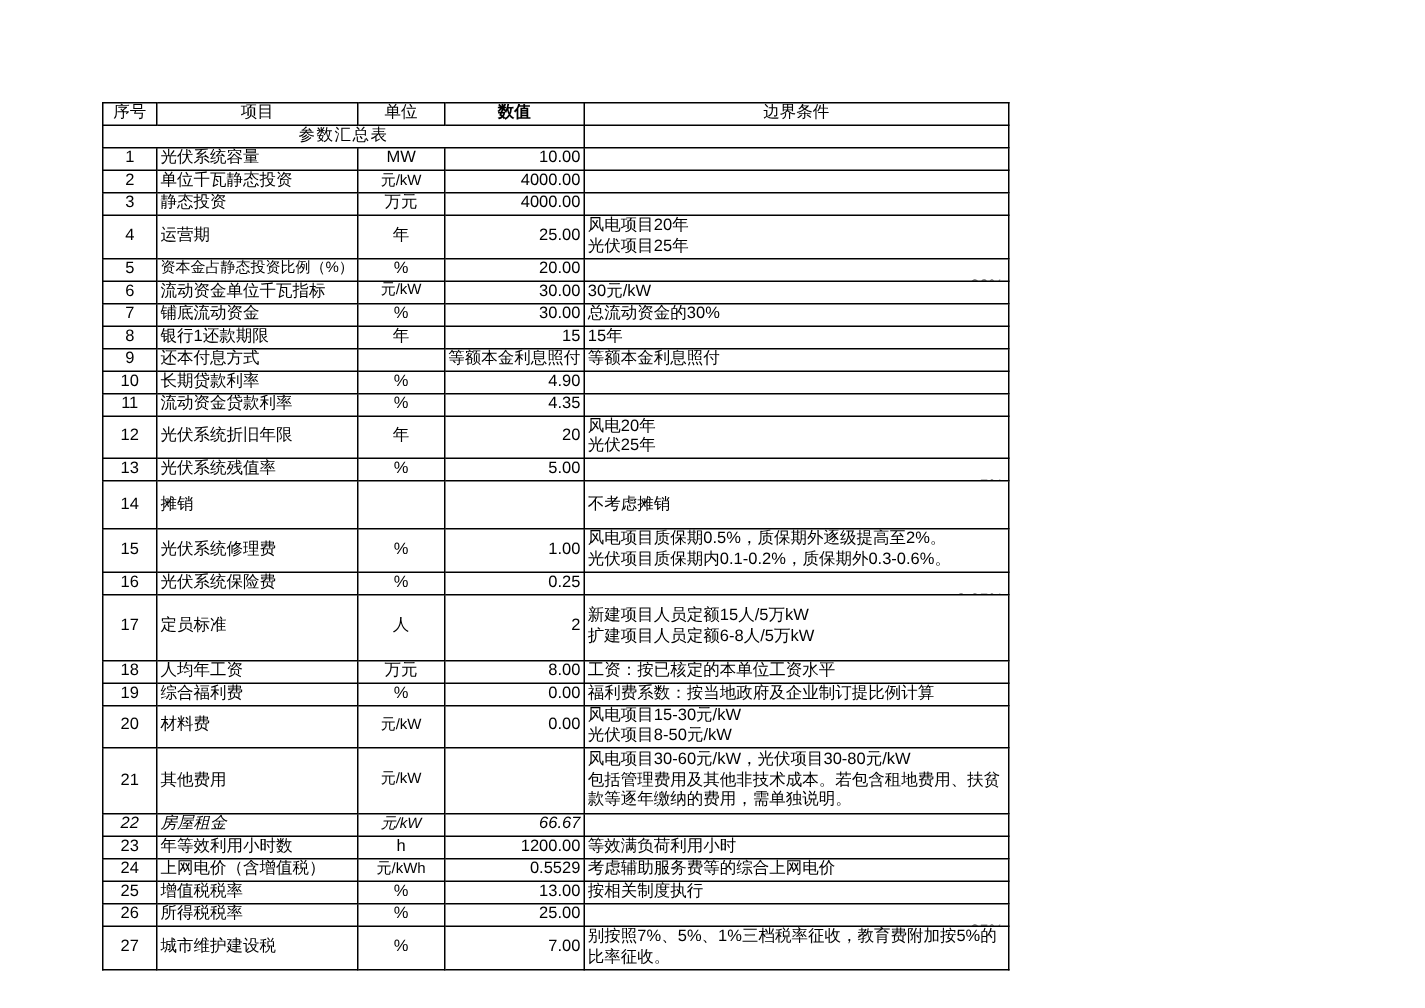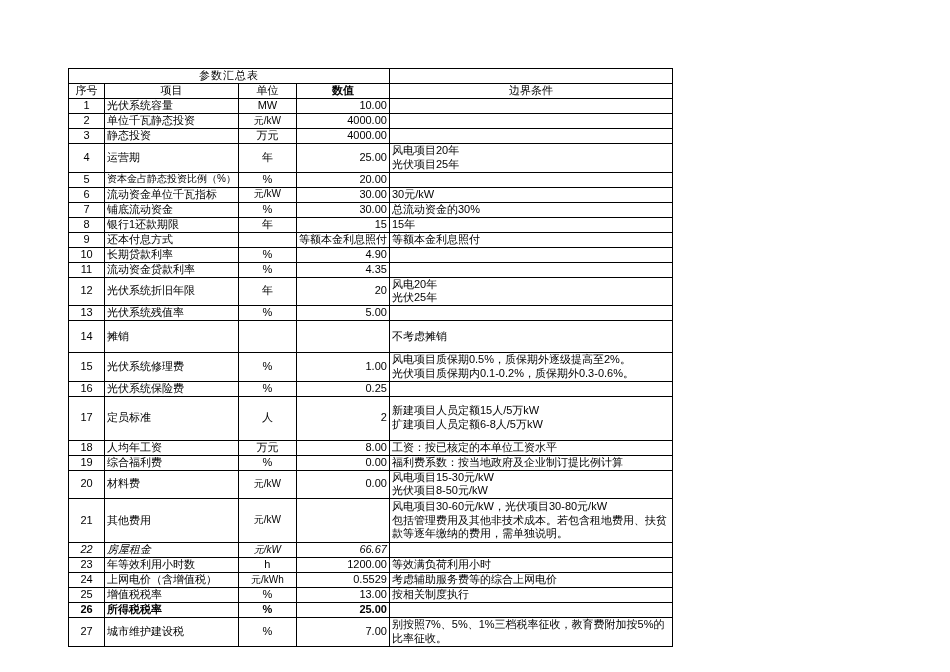--- a/index.html
+++ b/index.html
@@ -92,29 +92,29 @@
     <table class="param">
       <colgroup>
         <col class="c-no">
           <col class="c-item">
           <col class="c-unit">
           <col class="c-value">
           <col class="c-bound">
       </colgroup>
       <tbody>
         <tr>
-          <td class="title-cell" colspan="4">参数汇总表</td>
-          <td></td>
-        </tr>
-        <tr>
           <td class="hdr">序号</td>
           <td class="hdr">项目</td>
           <td class="hdr">单位</td>
           <td class="hdr-bold">数值</td>
           <td class="hdr">边界条件</td>
+        </tr>
+        <tr>
+          <td class="title-cell" colspan="4">参数汇总表</td>
+          <td></td>
         </tr>
       <tr style="height: 15px;">
             <td class="c-center">1</td>
             <td class="c-left wrapcell">光伏系统容量</td>
             <td class="c-center">MW</td>
             <td class="c-right">10.00</td>
             <td class="bound bound-right"></td>
           </tr>
           <tr style="height: 15px;">
             <td class="c-center">2</td>
@@ -289,21 +289,21 @@
             <td class="c-right">0.5529</td>
             <td class="bound bound-right">考虑辅助服务费等的综合上网电价</td>
           </tr>
           <tr style="height: 15px;">
             <td class="c-center">25</td>
             <td class="c-left wrapcell">增值税税率</td>
             <td class="c-center">%</td>
             <td class="c-right">13.00</td>
             <td class="bound bound-right">按相关制度执行</td>
           </tr>
-          <tr style="height: 15px; font-weight: bold;">
+          <tr style="height: 15px;">
             <td class="c-center">26</td>
             <td class="c-left wrapcell">所得税税率</td>
             <td class="c-center">%</td>
             <td class="c-right">25.00</td>
             <td class="bound bound-right">
               <span class="rt">25%</span>
             </td>
           </tr>
           <tr style="height: 28px;">
             <td class="c-center">27</td>

